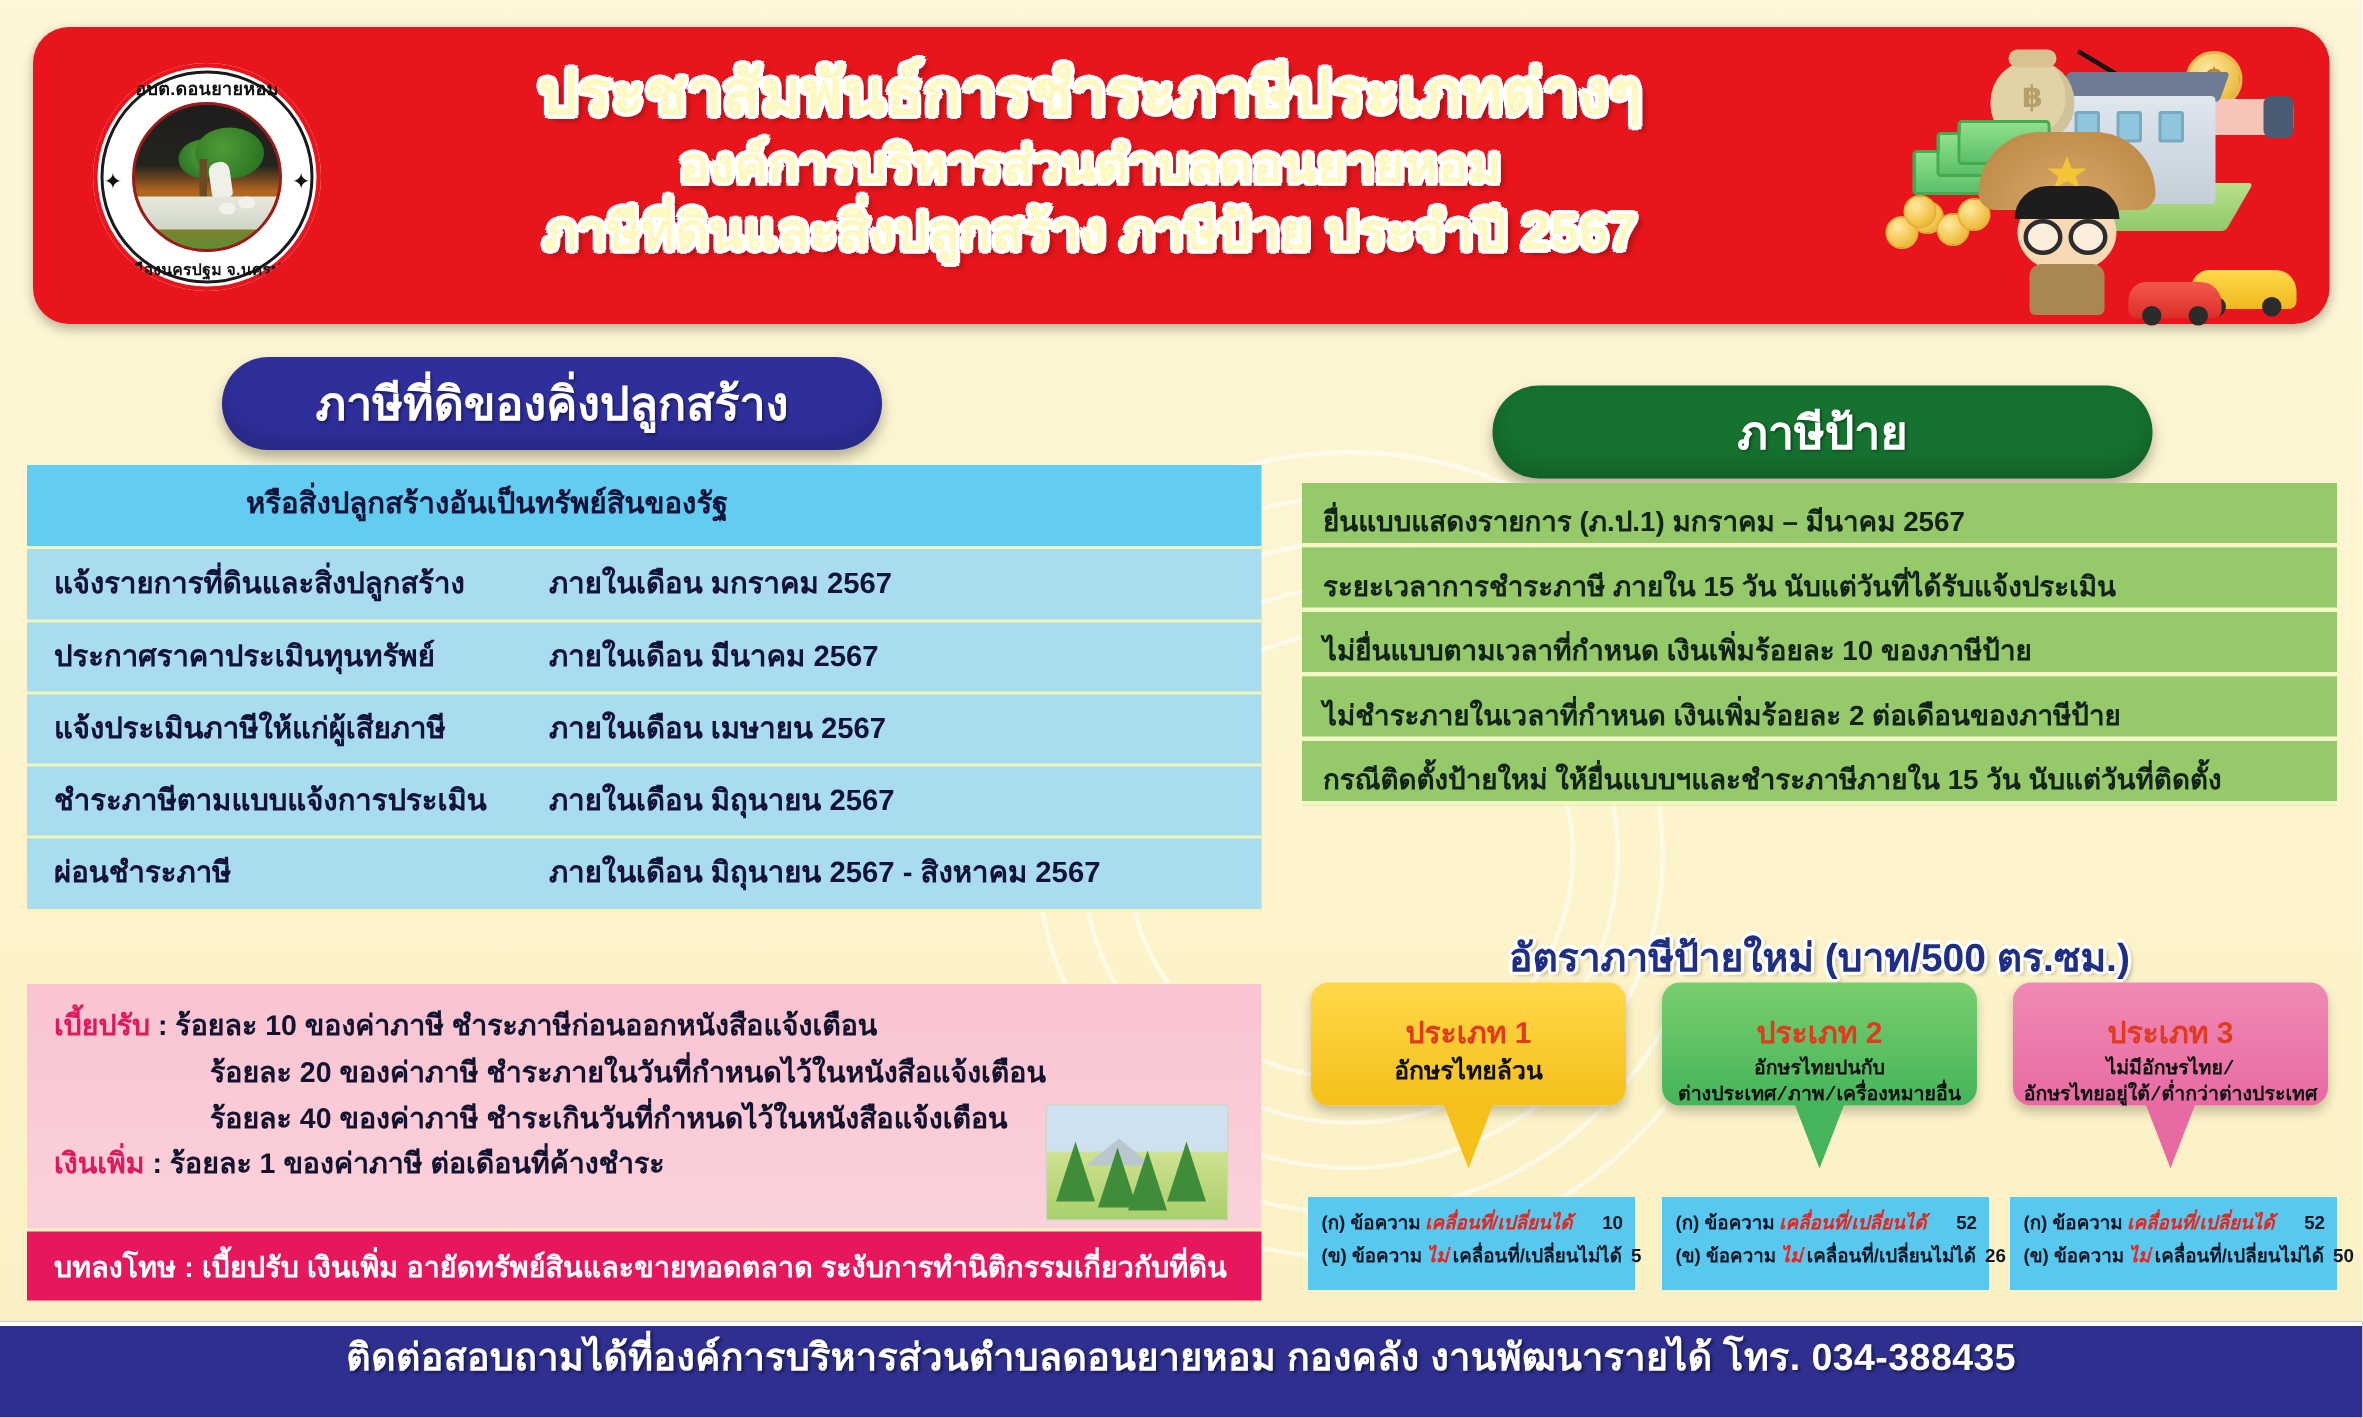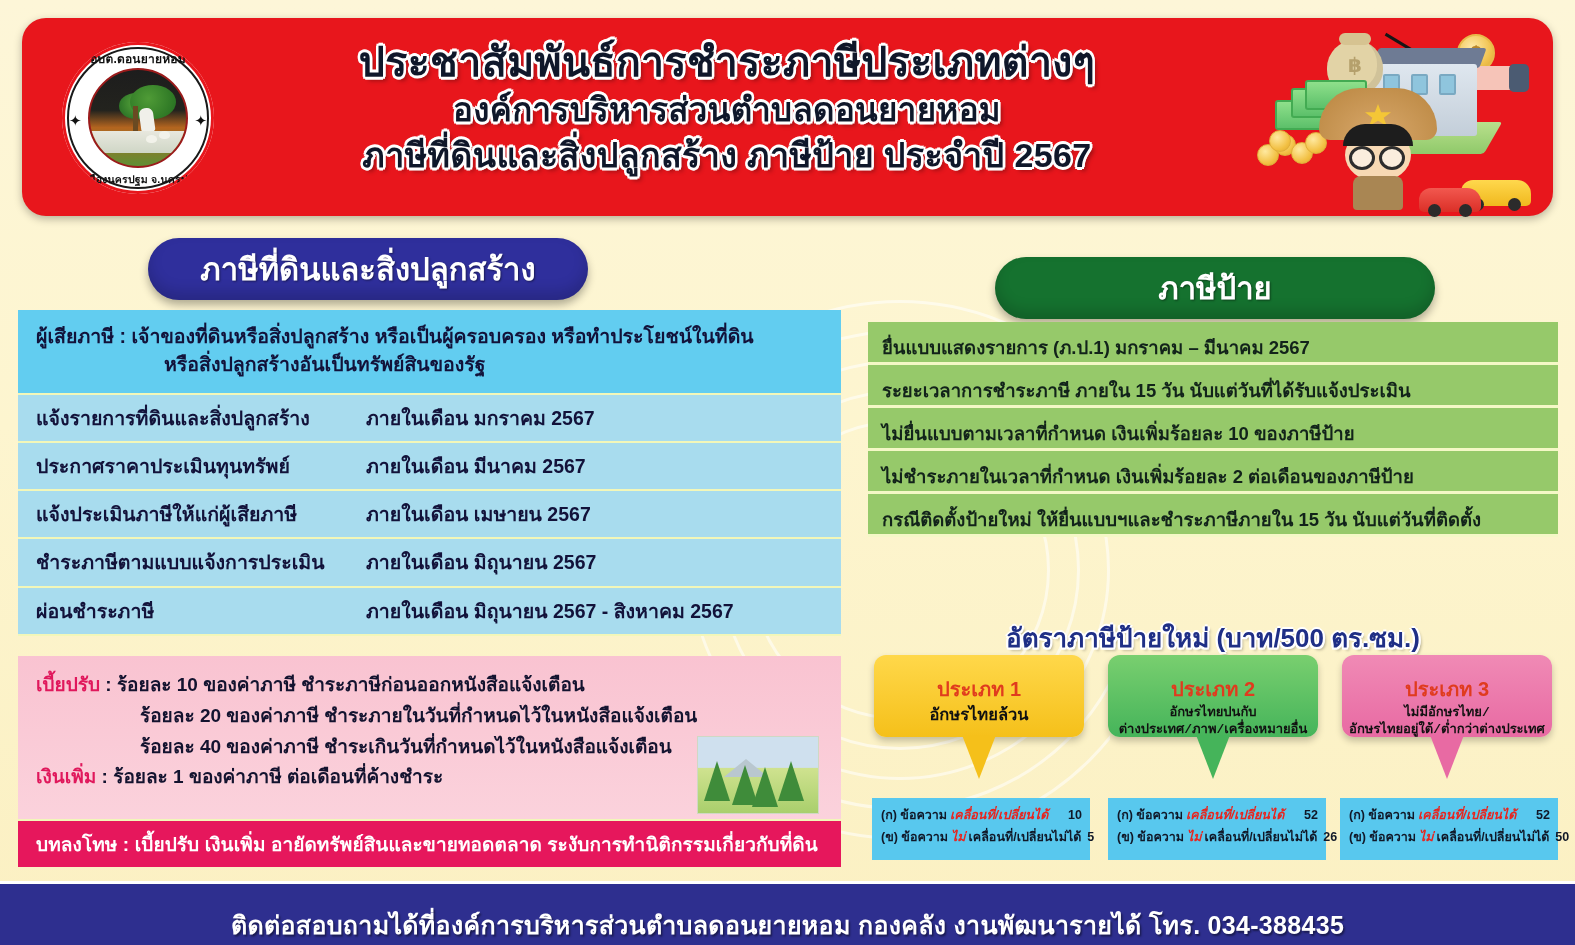--- a/index.html
+++ b/index.html
@@ -45,21 +45,21 @@
   .logo .lbl-top, .logo .lbl-bot {
     position:absolute; left:0; width:100%; text-align:center; color:#111;
     font-weight:bold; letter-spacing:.2px;
   }
   .logo .lbl-top { top:7px; font-size:12px; }
   .logo .lbl-bot { bottom:6px; font-size:10.5px; }
   .logo .star { position:absolute; top:46%; font-size:15px; color:#111; }
 
   .hd-text { position:absolute; left:210px; top:22px; width:990px; text-align:center; }
   .hd-text div {
-    color:#0f172a; font-weight:bold; line-height:1.12; letter-spacing:.4px;
+    color:#fef9c3; font-weight:bold; line-height:1.12; letter-spacing:.4px;
     text-shadow:
       2.6px 0 0 #fff, -2.6px 0 0 #fff, 0 2.6px 0 #fff, 0 -2.6px 0 #fff,
       2px 2px 0 #fff, -2px 2px 0 #fff, 2px -2px 0 #fff, -2px -2px 0 #fff,
       3.6px 3.6px 4px rgba(0,0,0,.35);
   }
   .hd1 { font-size:41px; }
   .hd2 { font-size:33px; margin-top:6px; }
   .hd3 { font-size:34px; margin-top:7px; }
 
   
@@ -180,21 +180,21 @@
   .ratebox { position:absolute; top:798px; width:218px; height:62px; background:#58c8ee;
              padding:7px 8px 0 9px; }
   .ratebox .r { font-size:12.5px; color:#101828; font-weight:bold; white-space:nowrap;
                 line-height:1.72; display:flex; align-items:baseline; }
   .ratebox .em { color:#e8241e; font-style:italic; margin:0 3px; }
   .ratebox .num { margin-left:auto; padding-left:6px; }
   .rb1 { left:872px; } .rb2 { left:1108px; } .rb3 { left:1340px; }
 
   
   .footer { position:absolute; left:0; bottom:0; width:1575px; height:64px;
-            background:#2e2f8f; display:flex; align-items:flex-end; justify-content:center;
+            background:#2e2f8f; display:flex; align-items:flex-start; justify-content:center;
             border-top:3px solid #fff; }
   .footer span { color:#fff; font-weight:bold; font-size:25px; letter-spacing:.3px;
                  text-shadow:1.5px 1.5px 2px rgba(0,0,0,.45); }
 </style>
 </head>
 <body>
 
 <div class="page">
 
   <div class="arcs">
@@ -275,26 +275,25 @@
           <i style="left:10px"></i>
           <i style="right:10px"></i>
         </div>
       <div class="il car car-r">
           <i style="left:9px"></i>
           <i style="right:9px"></i>
         </div>
     </div>
   </div>
 
-  <div class="pill pill-land">ภาษีที่ดินและสิ่งปลูกสร้าง</div>
+  <div class="pill pill-land">ภาษีที่ดิของคิ่งปลูกสร้าง</div>
   <div class="pill pill-sign">ภาษีป้าย</div>
 
   <div class="panelL">
     <div class="rowL head">
-      <div>ผู้เสียภาษี : เจ้าของที่ดินหรือสิ่งปลูกสร้าง หรือเป็นผู้ครอบครอง หรือทำประโยชน์ในที่ดิน</div>
       <div class="sub">หรือสิ่งปลูกสร้างอันเป็นทรัพย์สินของรัฐ</div>
     </div>
 
     <div class="rowL item">
       <div class="k">แจ้งรายการที่ดินและสิ่งปลูกสร้าง</div>
       <div class="v">ภายในเดือน มกราคม 2567</div>
     </div>
     <div class="rowL item">
       <div class="k">ประกาศราคาประเมินทุนทรัพย์</div>
       <div class="v">ภายในเดือน มีนาคม 2567</div>

